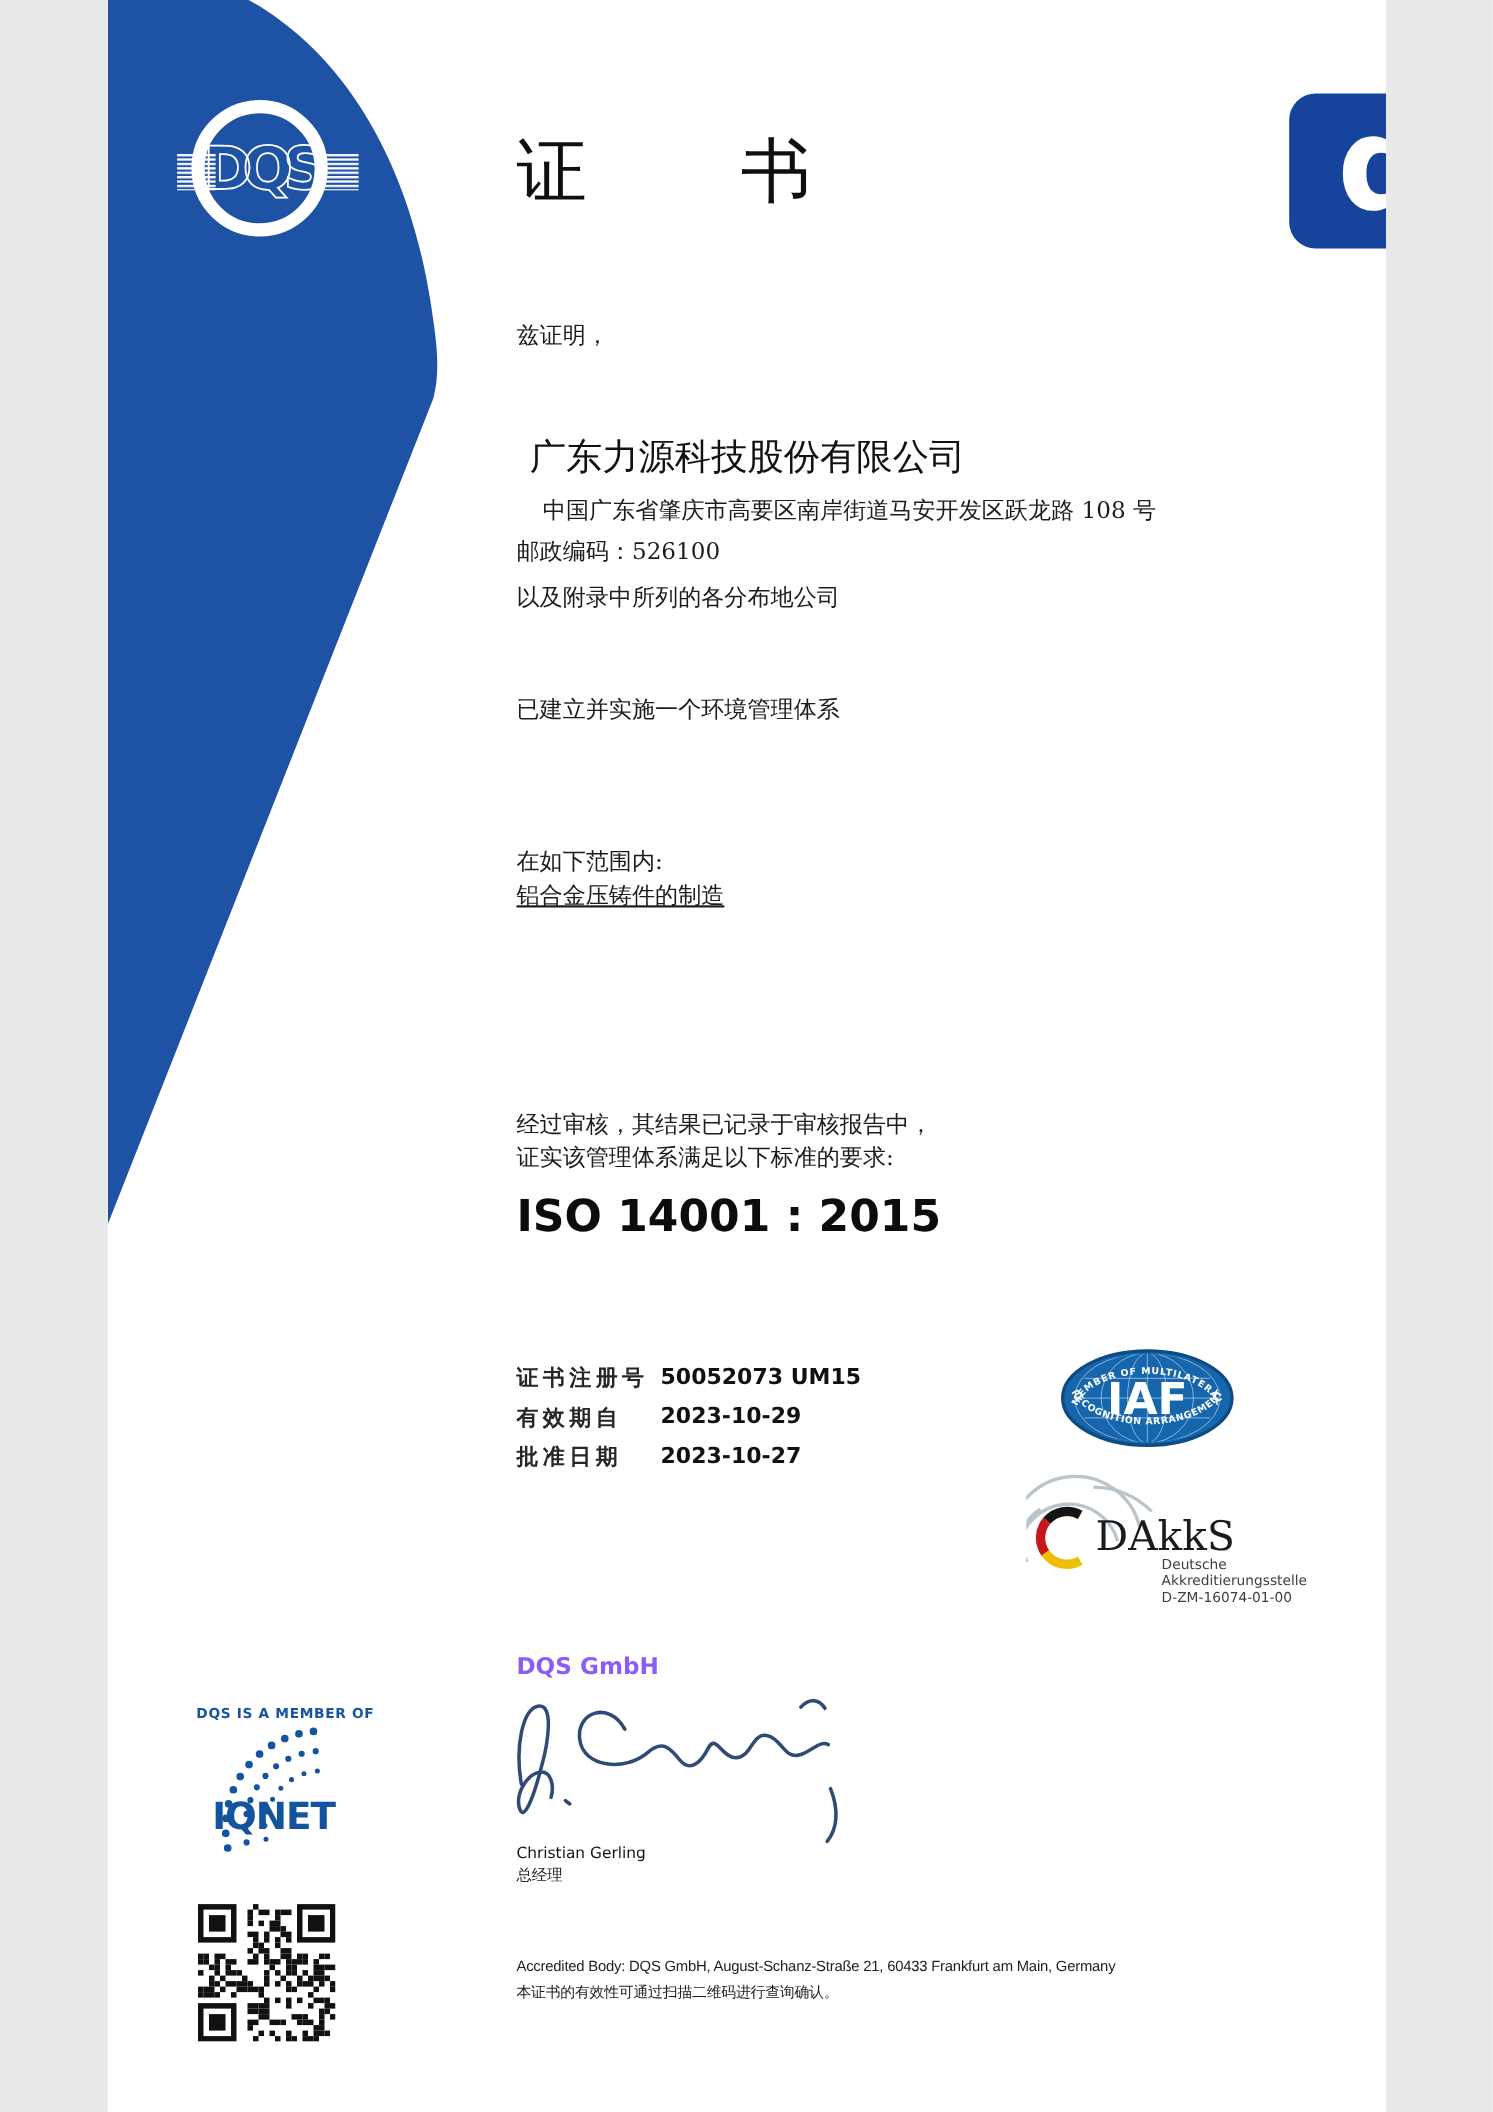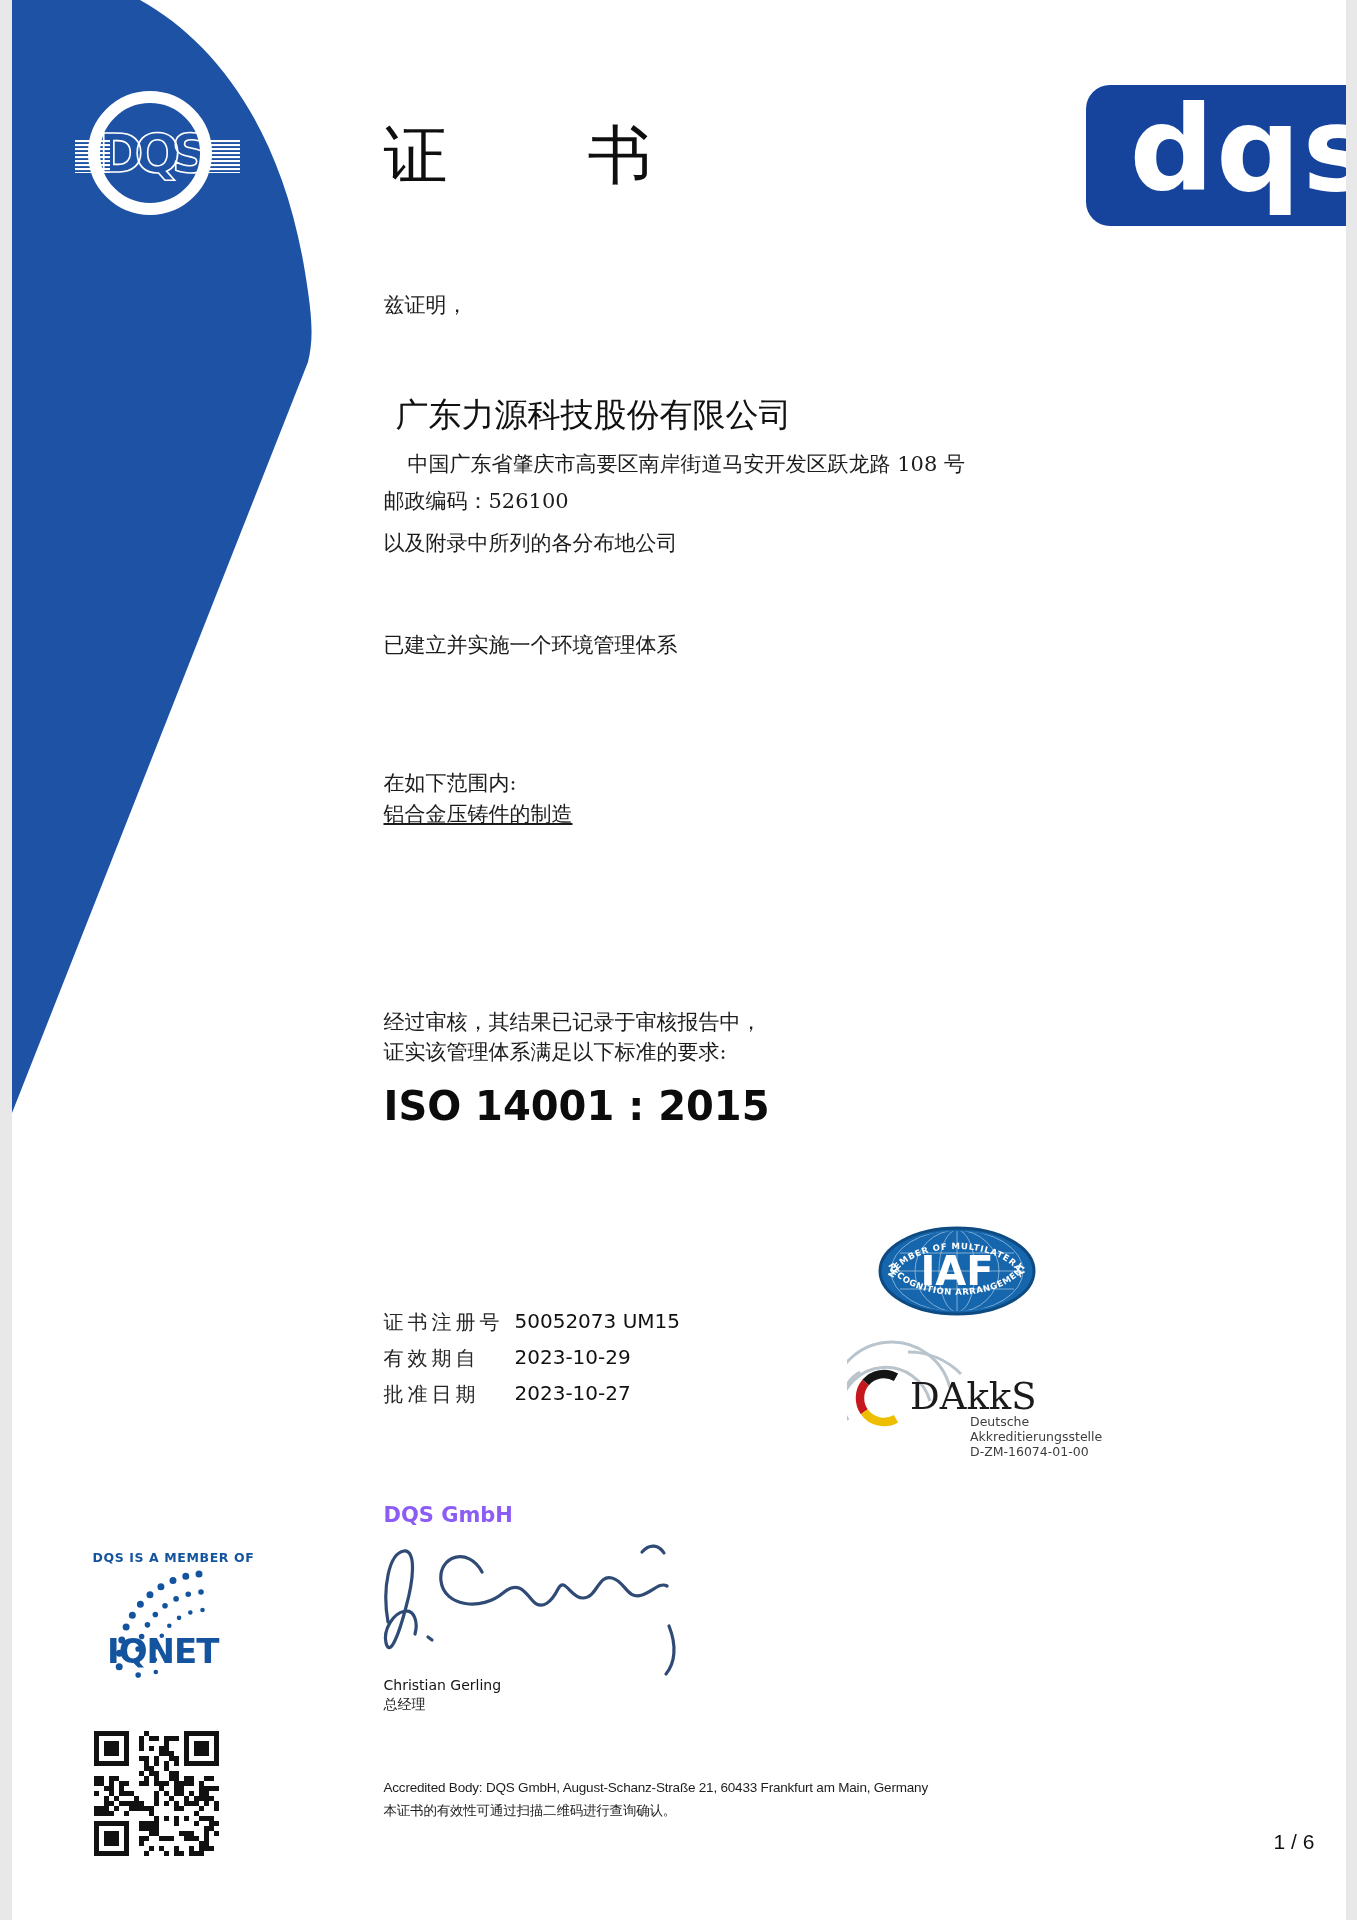--- a/index.html
+++ b/index.html
@@ -1,17 +1,17 @@
 <!DOCTYPE html>
 <html><head>
 <meta charset="utf-8">
 <style>
   html,body{margin:0;padding:0;background:#e8e8e8;}
   .page{
-    position:relative;width:1334px;height:1920px;margin:0 auto;
+    position:relative;width:1162px;height:1920px;margin:0 auto;
     background:#ffffff;overflow:hidden;
     font-family:"DejaVu Serif","Liberation Serif",serif;
     color:#1c1c1c;
   }
   .abs{position:absolute;}
   .cert-title{
     left:372px;top:112px;font-size:64px;letter-spacing:140px;
     color:#0f0f0f;font-family:"DejaVu Serif","Liberation Serif",serif;white-space:nowrap;
   }
   .dqs-box{
@@ -34,21 +34,21 @@
   .system{top:631px;}
   .scopelabel{top:769px;}
   .scope{top:800px;text-decoration:underline;}
   .audit1{top:1008px;}
   .audit2{top:1038px;}
   .iso{
     left:372px;top:1083px;font-size:40px;font-weight:bold;
     font-family:"DejaVu Sans","Liberation Sans",sans-serif;color:#0c0c0c;
     white-space:nowrap;
   }
-  .details{left:372px;top:1309px;}
+  .details{left:372px;top:1239px;font-weight:bold;}
   .drow{height:36px;display:flex;align-items:flex-start;}
   .dlab{
     width:131px;font-size:20px;letter-spacing:4px;color:#262626;
     font-family:"DejaVu Serif","Liberation Serif",serif;white-space:nowrap;
   }
   .dval{
     font-size:20px;color:#111;
     font-family:"DejaVu Sans","Liberation Sans",sans-serif;white-space:nowrap;
   }
   .dqs-gmbh{

